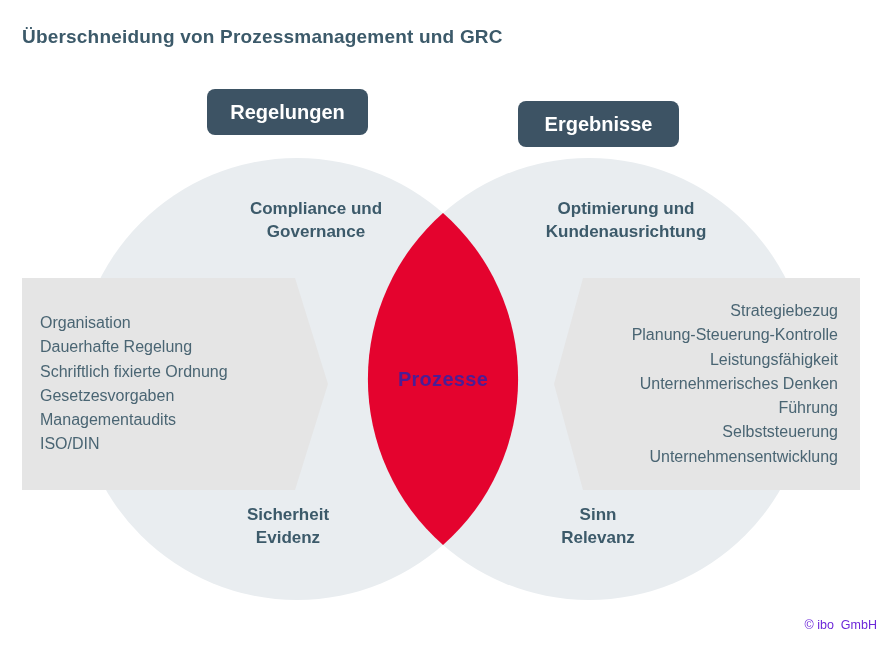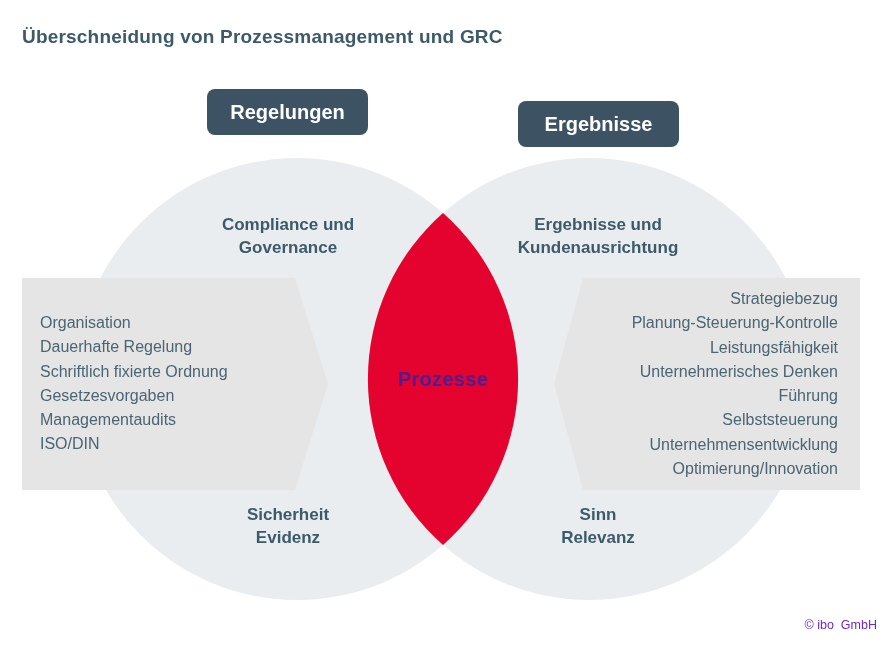--- a/index.html
+++ b/index.html
@@ -23,21 +23,21 @@
     border-radius:50%; background:#e9edf0;
   }
   .circle-left  { left:76px; }
   .circle-right { left:368px; }
   .sublabel {
     position:absolute; transform:translateX(-50%);
     font-size:17px; font-weight:bold; color:#3c5a6a;
     text-align:center; line-height:23px; white-space:nowrap;
   }
   .sublabel span { display:block; }
-  .pos-top    { top:213px; }
+  .pos-top    { top:197px;margin-left:28px; }
   .pos-bottom { top:503px; }
   .pos-left   { left:288px; }
   .pos-right  { left:598px; }
   .listbox {
     position:absolute; top:278px; width:306px; height:212px;
     background:#e5e5e5; color:#4a6573; font-size:16px;
   }
   .listbox-left {
     left:22px;
     clip-path:polygon(0 0, 273px 0, 100% 50%, 273px 100%, 0 100%);
@@ -73,21 +73,21 @@
   <div class="tag tag-right">Ergebnisse</div>
 
   <div class="circle circle-left"></div>
   <div class="circle circle-right"></div>
 
   <div class="sublabel pos-top pos-left">
     <span>Compliance und</span>
     <span>Governance</span>
   </div>
   <div class="sublabel pos-top pos-right">
-    <span>Ergebnisse und</span>
+    <span>Optimierung und</span>
     <span>Kundenausrichtung</span>
   </div>
   <div class="sublabel pos-bottom pos-left">
     <span>Sicherheit</span>
     <span>Evidenz</span>
   </div>
   <div class="sublabel pos-bottom pos-right">
     <span>Sinn</span>
     <span>Relevanz</span>
   </div>
@@ -105,21 +105,20 @@
 
   <div class="listbox listbox-right">
     <div class="items">
       <div>Strategiebezug</div>
       <div>Planung-Steuerung-Kontrolle</div>
       <div>Leistungsfähigkeit</div>
       <div>Unternehmerisches Denken</div>
       <div>Führung</div>
       <div>Selbststeuerung</div>
       <div>Unternehmensentwicklung</div>
-      <div>Optimierung/Innovation</div>
     </div>
   </div>
 
   <svg class="lens" width="886" height="650" viewBox="0 0 886 650">
     <path d="M 443 213 A 221 221 0 0 0 443 545 A 221 221 0 0 0 443 213 Z" fill="#e4032e"></path>
   </svg>
 
   <div class="prozesse">Prozesse</div>
 
   <div class="copyright">© ibo  GmbH</div>

